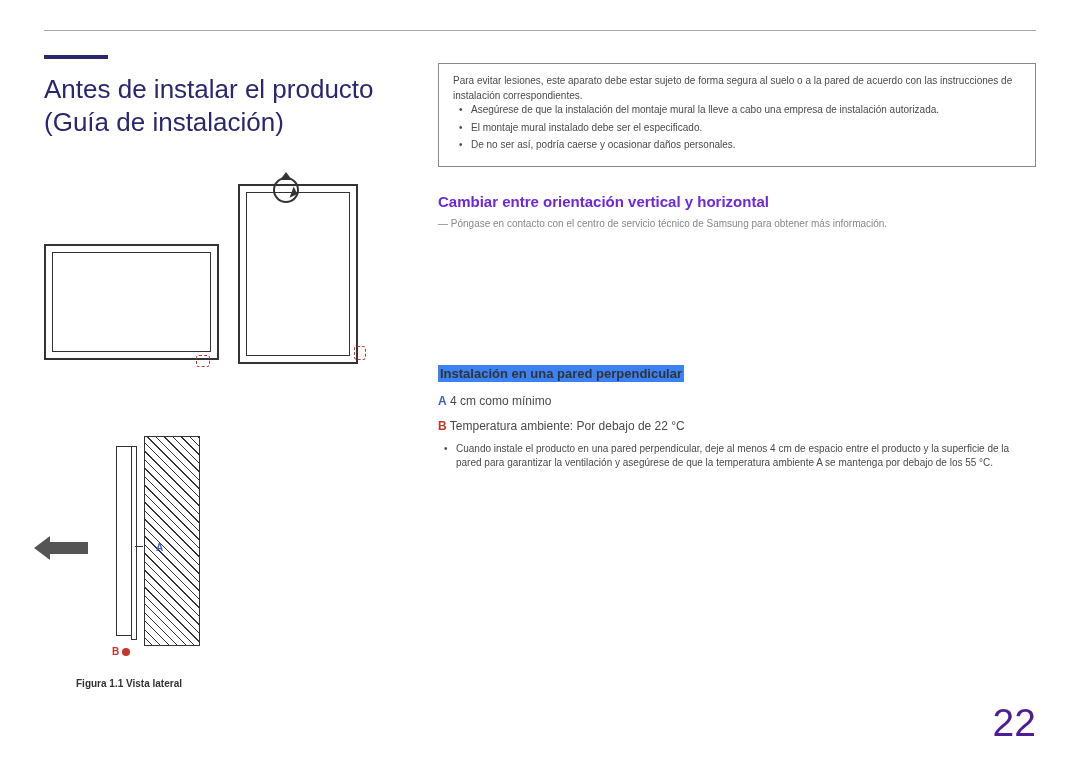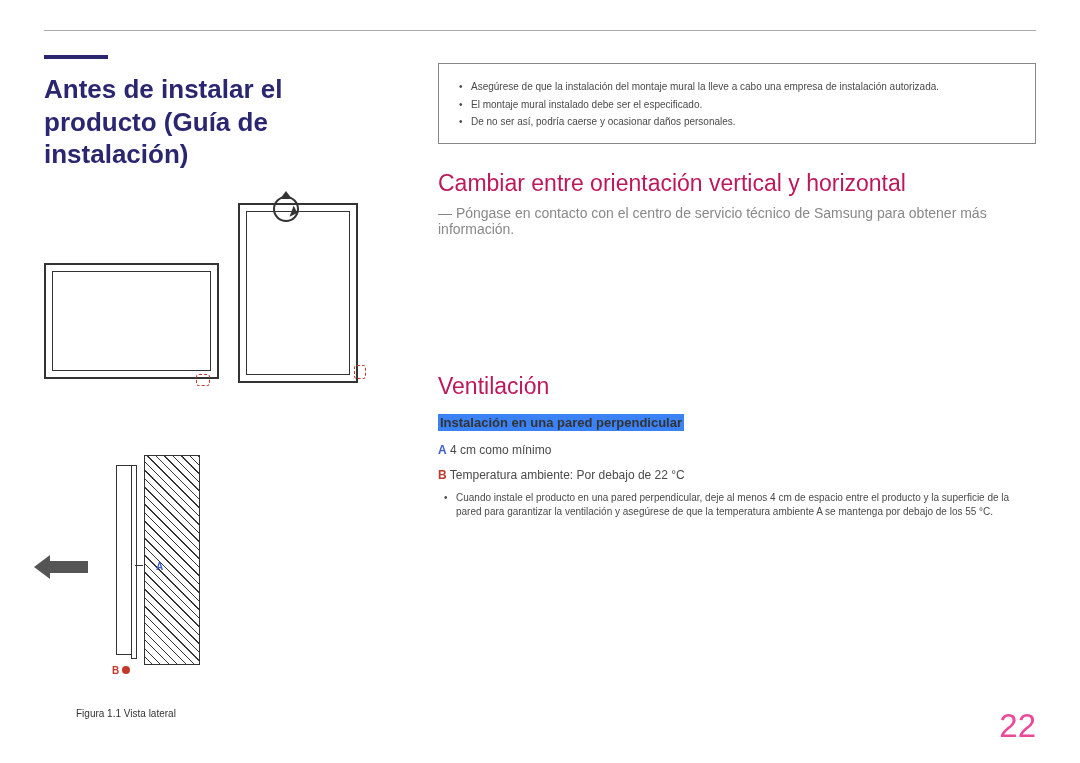--- a/index.html
+++ b/index.html
@@ -16,55 +16,55 @@
   .accent-bar {
     width: 64px; height: 4px; background: #2b2670;
     margin-bottom: 14px;
   }
   .columns { display: flex; gap: 54px; }
   .col-left { width: 340px; flex: 0 0 340px; }
   .col-right { flex: 1; padding-top: 8px; }
   h1.page-title {
     color: #2b2670;
     font-size: 26px;
-    font-weight: 700;
+    font-weight: 400;
     line-height: 1.25;
-    margin-bottom: 14px;
+    margin-bottom: 28px;
   }
   .warning-box {
     border: 1px solid #888;
     padding: 10px 14px 10px 14px;
     font-size: 10px;
     line-height: 1.45;
     margin-bottom: 26px;
   }
-  .warning-box ul { list-style: none; padding-left: 18px; margin-top: 6px; }
+  .warning-box ul { list-style: none; padding-left: 18px; margin-top: 0; }
   .warning-box li { position: relative; margin-bottom: 3px; }
   .warning-box li::before { content: "•"; position: absolute; left: -12px; }
   h2.sec {
-    font-size: 23px; font-weight: 400; color: #be185d;
+    font-size: 15px; font-weight: 700; color: #6d28d9;
     margin-bottom: 8px;
   }
-  .dash-note { font-size: 14px; color: #888; margin-bottom: 16px; }
+  .dash-note { font-size: 10px; color: #888; margin-bottom: 10px; }
   .dash-note::before { content: "― "; }
   .bullets { list-style: none; padding-left: 18px; font-size: 10px; line-height: 1.45; }
   .bullets li { position: relative; margin-bottom: 4px; }
   .bullets li::before { content: "•"; position: absolute; left: -12px; }
   h3.sub {
     font-size: 13px; font-weight: 700; color: #333;
     background: #3b82f6; display: inline-block;
     padding: 1px 2px; margin: 6px 0 10px 0;
   }
   .legend { font-size: 12px; line-height: 1.6; margin-bottom: 6px; }
   .lbl-a { color: #3d5ecf; font-weight: 700; }
   .lbl-b { color: #c0392b; font-weight: 700; }
-  .figcap { font-size: 10px; font-weight: 400; color: #333; margin-top: 19px; }
+  .figcap { font-size: 10px; font-weight: 700; color: #333; margin-top: 8px; }
   .page-num {
     position: absolute; right: 44px; bottom: 18px;
-    font-size: 33px; color: #ec4899; font-weight: 300;
+    font-size: 39px; color: #4c1d95; font-weight: 300;
   }
   
   .orient-diagram { position: relative; width: 330px; height: 230px; margin: 4px 0 40px 0; }
   .dev-land {
     position: absolute; left: 0; top: 78px;
     width: 175px; height: 116px; border: 2px solid #333;
   }
   .dev-land::after {
     content: ""; position: absolute; inset: 6px; border: 1px solid #333;
   }
@@ -153,33 +153,33 @@
       <span class="lbl-b-pos">
         <span class="lbl-b">B</span>
         <span class="dot-b"></span>
       </span>
     </div>
     <div class="figcap" style="margin-left:32px;">Figura 1.1 Vista lateral</div>
   </div>
 
   <div class="col-right">
     <div class="warning-box">
+      <div>Para evitar lesiones, este aparato debe estar sujeto de forma segura al suelo o a la pared de acuerdo con las instrucciones de instalación correspondientes.</div>
       <ul>
         <li>Asegúrese de que la instalación del montaje mural la lleve a cabo una empresa de instalación autorizada.</li>
         <li>El montaje mural instalado debe ser el especificado.</li>
         <li>De no ser así, podría caerse y ocasionar daños personales.</li>
       </ul>
     </div>
 
     <h2 class="sec">Cambiar entre orientación vertical y horizontal</h2>
     <div class="dash-note">Póngase en contacto con el centro de servicio técnico de Samsung para obtener más información.</div>
 
     <div class="sec-gap"></div>
 
-    <h2 class="sec">Ventilación</h2>
     <h3 class="sub">Instalación en una pared perpendicular</h3>
     <div class="legend">
       <span class="lbl-a">A</span><span> 4 cm como mínimo</span>
     </div>
     <div class="legend">
       <span class="lbl-b">B</span><span> Temperatura ambiente: Por debajo de 22 °C</span>
     </div>
     <ul class="bullets">
       <li>Cuando instale el producto en una pared perpendicular, deje al menos 4 cm de espacio entre el producto y la superficie de la pared para garantizar la ventilación y asegúrese de que la temperatura ambiente A se mantenga por debajo de los 55 °C.</li>
     </ul>

